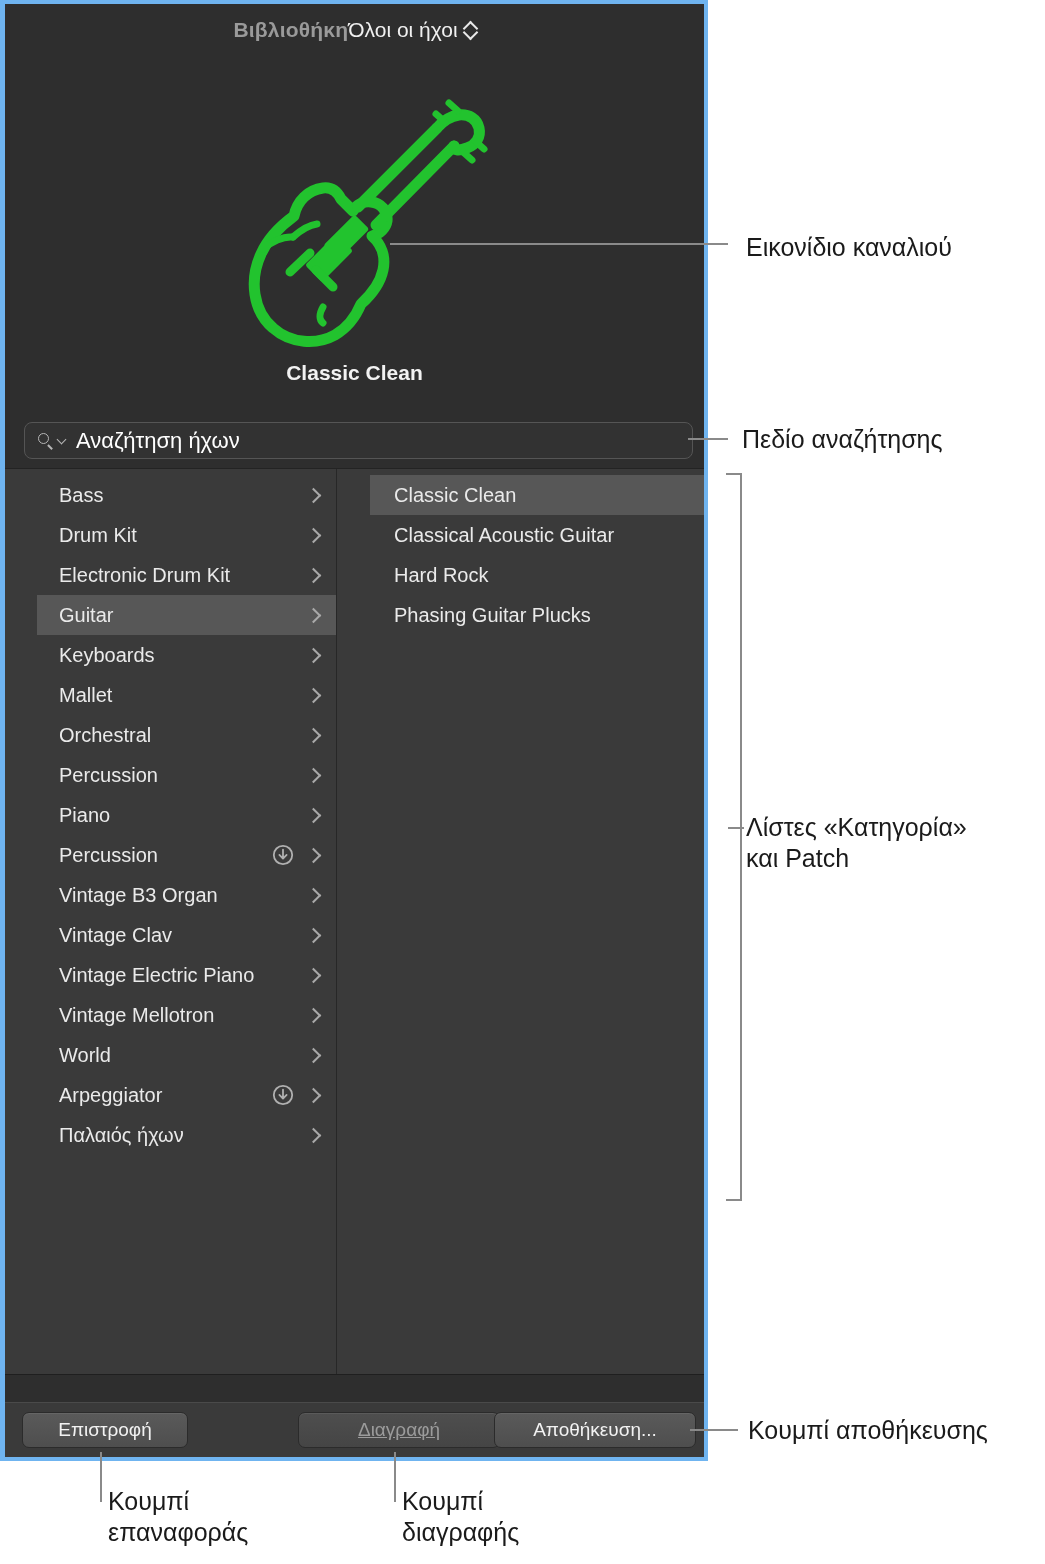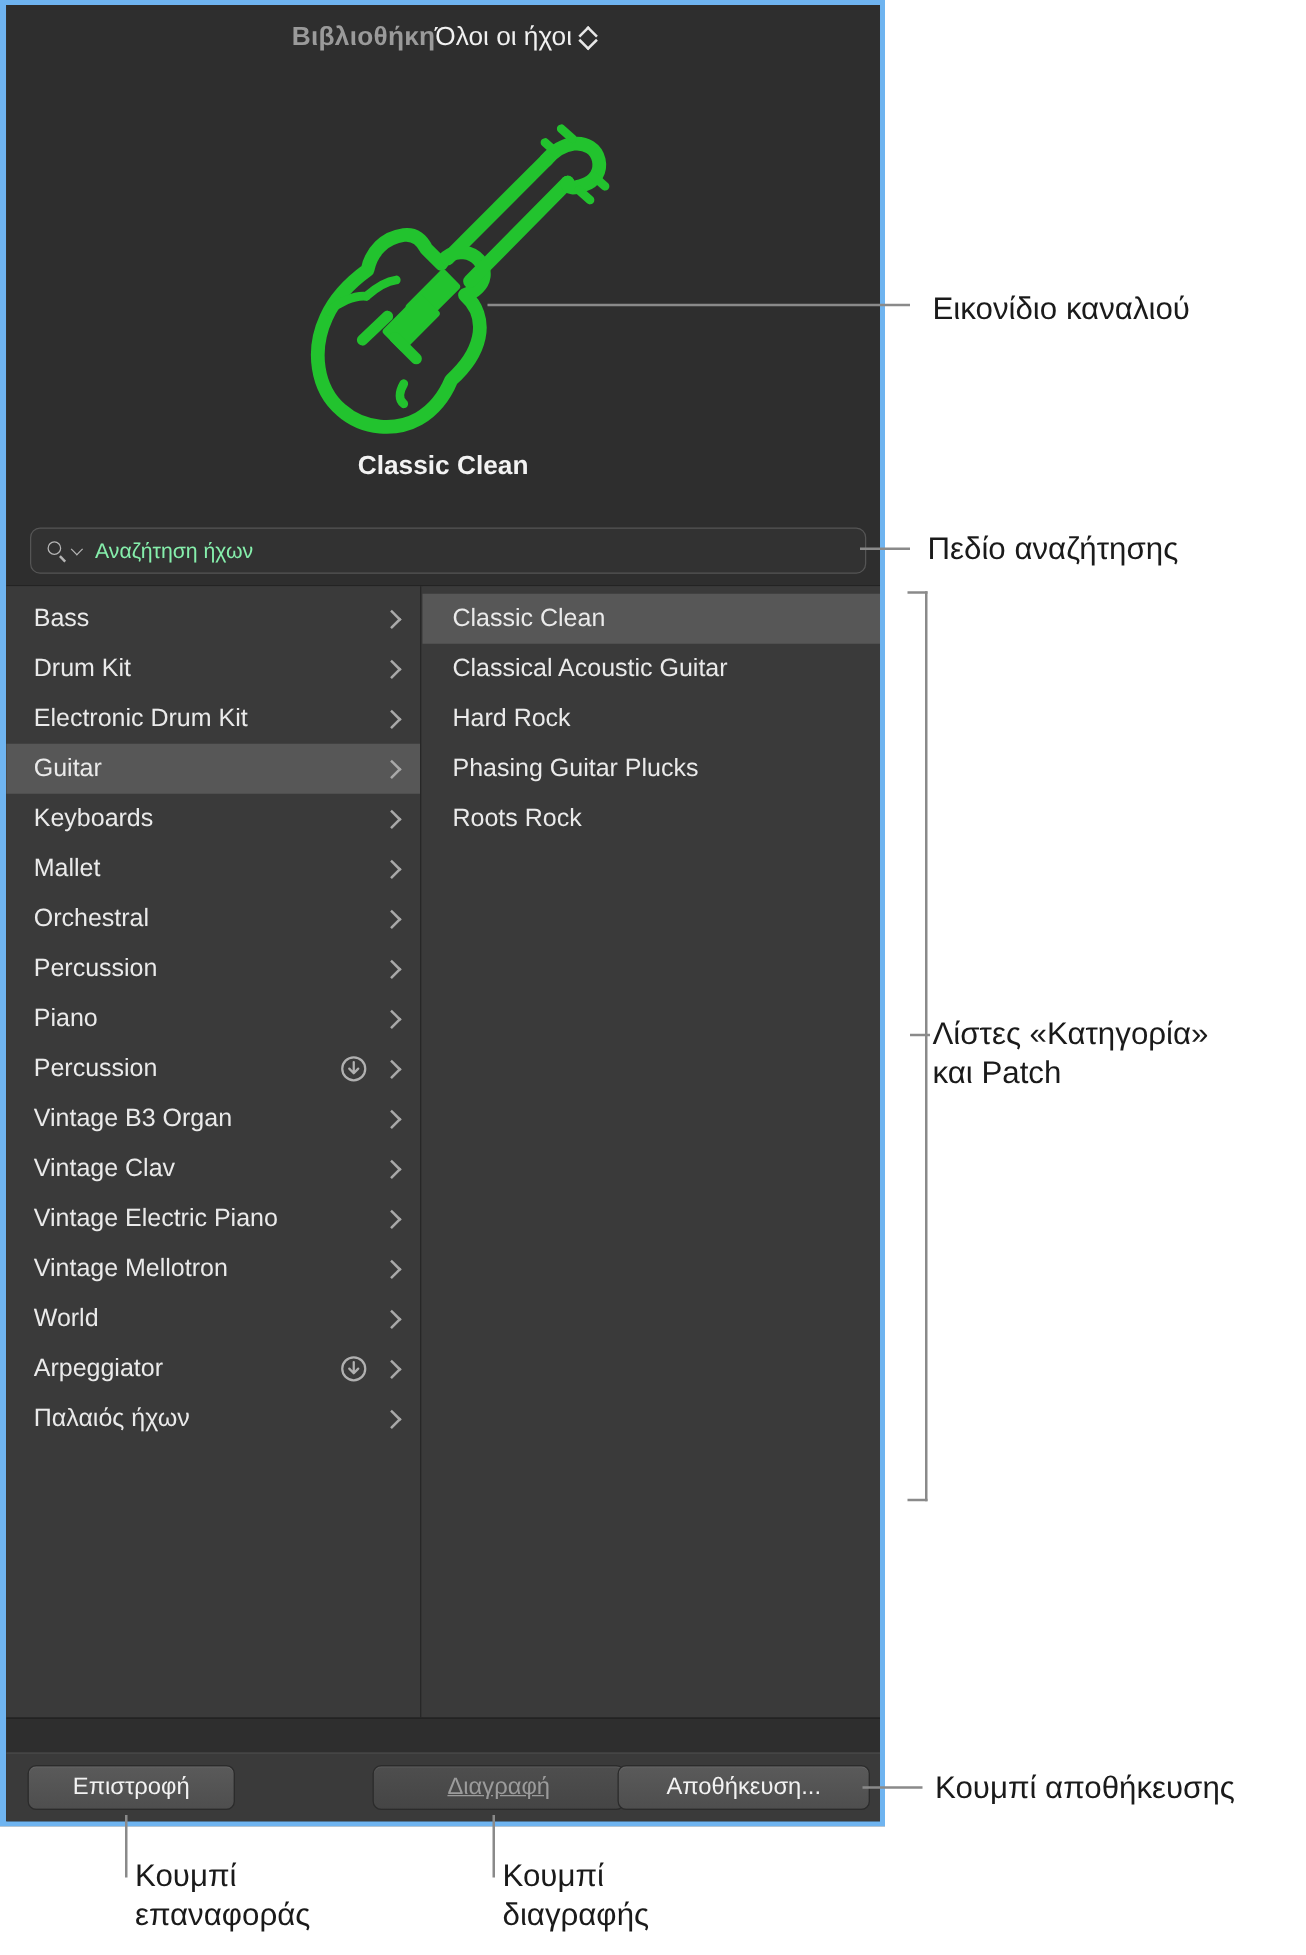--- a/index.html
+++ b/index.html
@@ -86,40 +86,40 @@
     background:#b6b6b6;transform:rotate(45deg);transform-origin:left center;
   }
   .mag-chev{
     width:9px;height:9px;flex:0 0 auto;position:relative;margin-right:5px;
   }
   .mag-chev:after{
     content:"";position:absolute;left:0;top:0;width:6px;height:6px;
     border-right:1.6px solid #b6b6b6;border-bottom:1.6px solid #b6b6b6;
     transform:rotate(45deg);
   }
-  .search-ph{color:#86efac;font-size:17px;}
+  .search-ph{color:#ffffff;font-size:22px;}
 
   
   .lists{
     position:absolute;left:0;top:464px;width:100%;height:906px;
     background:#3a3a3a;
     border-top:1px solid #232323;
     box-sizing:border-box;
   }
   .col-cat{
     position:absolute;left:0;top:0;width:332px;height:100%;
     background:#3a3a3a;
     border-right:1px solid #272727;
     box-sizing:border-box;
   }
   .col-patch{
     position:absolute;left:333px;top:0;right:0;height:100%;
     background:#3a3a3a;
   }
-  .col-inner{padding-top:6px;}
+  .col-inner{padding-top:6px;padding-left:32px;}
 
   .row{
     height:40px;display:flex;align-items:center;
     padding:0 0 0 22px;box-sizing:border-box;
     color:#eaeaea;font-size:20px;
     cursor:default;
     position:relative;
   }
   .row.sel{background:#575757;}
   .row .lbl{flex:1 1 auto;white-space:nowrap;overflow:hidden;}
@@ -347,23 +347,20 @@
             </div>
             <div class="row prow">
               <span class="lbl">Classical Acoustic Guitar</span>
             </div>
             <div class="row prow">
               <span class="lbl">Hard Rock</span>
             </div>
             <div class="row prow">
               <span class="lbl">Phasing Guitar Plucks</span>
             </div>
-            <div class="row prow">
-              <span class="lbl">Roots Rock</span>
-            </div>
           </div>
       </div>
     </div>
 
     <div class="btm-spacer"></div>
 
     <div class="btn-bar">
       <div class="btn" id="btn-revert">Επιστροφή</div>
       <div class="btn disabled" id="btn-delete">Διαγραφή</div>
       <div class="btn" id="btn-save">Αποθήκευση...</div>

